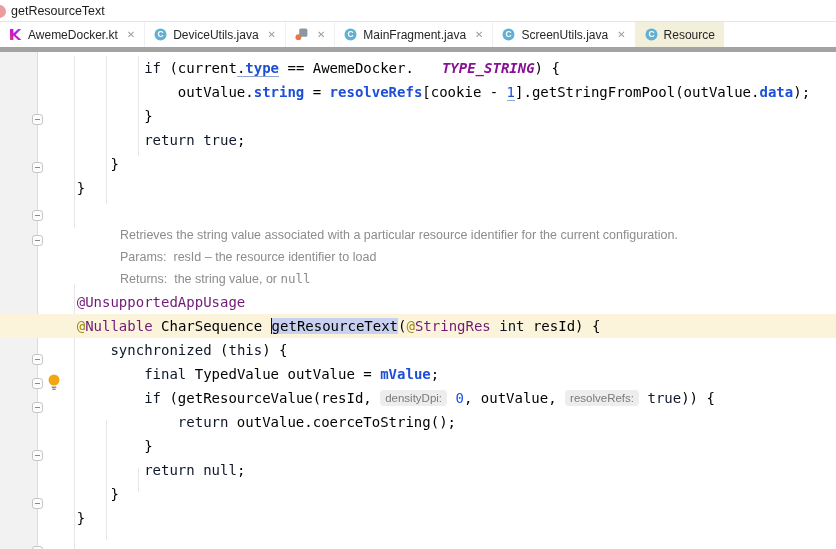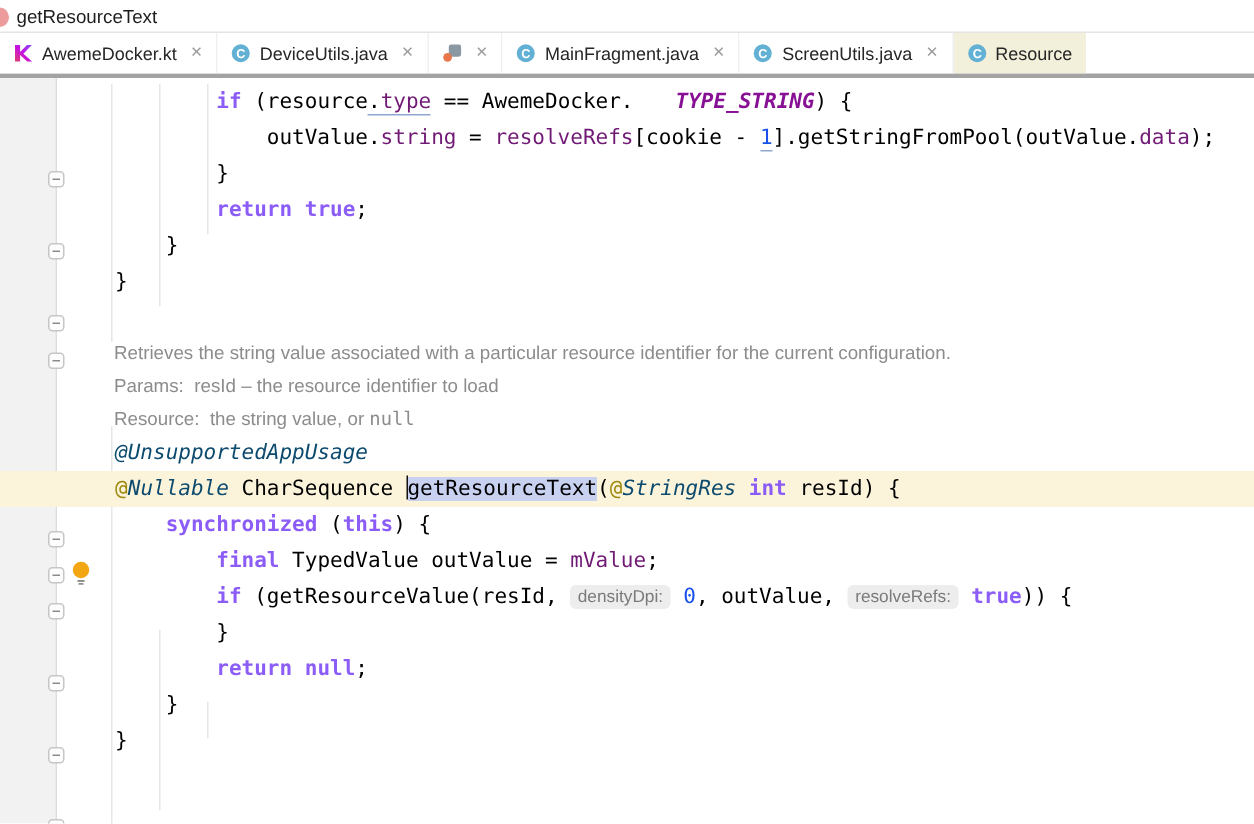--- a/index.html
+++ b/index.html
@@ -7,48 +7,48 @@
               font-family:"Liberation Sans", sans-serif; }
 
   
   .titlebar { position:relative; height:22px; background:#fff; border-bottom:1px solid #E4E4E4;
               display:flex; align-items:center; overflow:hidden; }
   .titlebar .m-icon { position:absolute; left:-7px; top:5px; width:13px; height:13px;
                       border-radius:50%; background:#EC9C9C; }
   .titlebar .t-text { margin-left:11px; font-size:12.5px; color:#1d1d1d; }
 
   
-  .tabbar { height:30px; background:#fff; border-bottom:3px solid #a3a3a3;
+  .tabbar { height:30px; background:#fff; border-bottom:5px solid #a3a3a3;
             display:flex; align-items:stretch; overflow:hidden; }
   .tab { display:flex; align-items:center; gap:6px; padding:0 9px; white-space:nowrap;
          border-right:1px solid #EFEFEF; background:#fff; cursor:default; }
   .tab.active { background:#F2EFDA; border-right:none; }
   .tab .lbl { font-size:12px; color:#262626; }
   .tab .cls { font-size:10px; color:#9B9B9B; margin-left:3px; line-height:1; }
   .tab svg { display:block; }
 
   
   .editor { position:relative; height:497px; background:#fff; }
   .gutter-bg { position:absolute; left:0; top:0; bottom:0; width:37px; background:#F2F2F2; z-index:0; }
   .gutter-line { position:absolute; left:37px; top:0; bottom:0; width:1px; background:#DCDCDC; z-index:1; }
   .iguide { position:absolute; width:1px; background:#E6E6E6; z-index:1; }
 
   .code-area { position:relative; z-index:2; padding-top:4px; }
   .row { white-space:pre; }
   .row.code, .row.blank { height:24px; line-height:24px; padding-left:43px;
          font-family:"DejaVu Sans Mono", monospace; font-size:14px; color:#000; }
-  .row.doc { height:22px; line-height:22px; padding-left:76px; font-size:12.5px; color:#8C8C8C; }
+  .row.doc { height:22px; line-height:22px; padding-left:120px; font-size:12.5px; color:#8C8C8C; }
   .row.hl { background:#FBF4DB; }
 
-  .tk.kw  { color:#8b5cf6; font-weight:bold; }
+  .tk.kw  { color:#0f172a; font-weight:normal; }
   .tk.pl  { color:#000; }
-  .tk.fld { color:#701a75; font-weight:400; }
+  .tk.fld { color:#1d4ed8; font-weight:700; }
   .tk.con { color:#871094; font-weight:600; font-style:italic;margin-left:28px; }
   .tk.num { color:#1750EB; }
-  .tk.ann { color:#0c4a6e;font-style:italic; }
+  .tk.ann { color:#701a75; }
   .tk.at  { color:#9E880D; }
   .tk.u   { border-bottom:1.2px solid #8FA7CE; }
   .tk.sel { background:#C8D1F0; }
   .tk.doc { color:#8C8C8C; }
   .tk.docmono { color:#8C8C8C; font-family:"DejaVu Sans Mono", monospace; font-size:12.5px; }
   .tk.hint { display:inline-block; background:#EDEDED; color:#7A7A7A; border-radius:4px;
              padding:0 5px; font-family:"Liberation Sans", sans-serif; font-size:11.5px;
              line-height:16px; vertical-align:1px; }
   .caret { display:inline-block; width:0; height:16px; border-left:1.6px solid #111;
            vertical-align:-3px; }
@@ -138,35 +138,36 @@
   <div class="gutter-line"></div>
 
   <div class="iguide" style="left:74px;  top:4px;   height:172px;"></div>
   <div class="iguide" style="left:106px; top:4px;   height:148px;"></div>
   <div class="iguide" style="left:138px; top:4px;   height:100px;"></div>
   <div class="iguide" style="left:74px;  top:232px; height:280px;"></div>
   <div class="iguide" style="left:106px; top:368px; height:120px;"></div>
   <div class="iguide" style="left:138px; top:416px; height:24px;"></div>
 
   <div class="code-area">
-      <div class="row code"><span class="tk pl">            </span><span class="tk kw">if</span><span class="tk pl"> (resource</span><span class="tk pl u">.</span><span class="tk fld u">type</span><span class="tk pl"> == AwemeDocker.</span><span class="tk con">TYPE_STRING</span><span class="tk pl">) {</span></div>
+      <div class="row code"><span class="tk pl">            </span><span class="tk kw">if</span><span class="tk pl"> (current</span><span class="tk pl u">.</span><span class="tk fld u">type</span><span class="tk pl"> == AwemeDocker.</span><span class="tk con">TYPE_STRING</span><span class="tk pl">) {</span></div>
       <div class="row code"><span class="tk pl">                </span><span class="tk pl">outValue.</span><span class="tk fld">string</span><span class="tk pl"> = </span><span class="tk fld">resolveRefs</span><span class="tk pl">[cookie - </span><span class="tk num u">1</span><span class="tk pl">].getStringFromPool(outValue.</span><span class="tk fld">data</span><span class="tk pl">);</span></div>
       <div class="row code"><span class="tk pl">            }</span></div>
       <div class="row code"><span class="tk pl">            </span><span class="tk kw">return</span><span class="tk pl"> </span><span class="tk kw">true</span><span class="tk pl">;</span></div>
       <div class="row code"><span class="tk pl">        }</span></div>
       <div class="row code"><span class="tk pl">    }</span></div>
       <div class="row blank"></div>
       <div class="row doc"><span class="tk doc">Retrieves the string value associated with a particular resource identifier for the current configuration.</span></div>
       <div class="row doc"><span class="tk doc">Params:  </span><span class="tk doc">resId – the resource identifier to load</span></div>
-      <div class="row doc"><span class="tk doc">Resource:  </span><span class="tk doc">the string value, or </span><span class="tk docmono">null</span></div>
+      <div class="row doc"><span class="tk doc">Returns:  </span><span class="tk doc">the string value, or </span><span class="tk docmono">null</span></div>
       <div class="row code"><span class="tk pl">    </span><span class="tk ann">@UnsupportedAppUsage</span></div>
       <div class="row code hl"><span class="tk pl">    </span><span class="tk at">@</span><span class="tk ann">Nullable</span><span class="tk pl"> CharSequence </span><span class="caret"></span><span class="tk sel">getResourceText</span><span class="tk pl">(</span><span class="tk at">@</span><span class="tk ann">StringRes</span><span class="tk pl"> </span><span class="tk kw">int</span><span class="tk pl"> resId) {</span></div>
       <div class="row code"><span class="tk pl">        </span><span class="tk kw">synchronized</span><span class="tk pl"> (</span><span class="tk kw">this</span><span class="tk pl">) {</span></div>
       <div class="row code"><span class="tk pl">            </span><span class="tk kw">final</span><span class="tk pl"> TypedValue outValue = </span><span class="tk fld">mValue</span><span class="tk pl">;</span></div>
       <div class="row code"><span class="tk pl">            </span><span class="tk kw">if</span><span class="tk pl"> (getResourceValue(resId, </span><span class="tk hint">densityDpi:</span><span class="tk pl"> </span><span class="tk num">0</span><span class="tk pl">, outValue, </span><span class="tk hint">resolveRefs:</span><span class="tk pl"> </span><span class="tk kw">true</span><span class="tk pl">)) {</span></div>
+      <div class="row code"><span class="tk pl">                </span><span class="tk kw">return</span><span class="tk pl"> outValue.coerceToString();</span></div>
       <div class="row code"><span class="tk pl">            }</span></div>
       <div class="row code"><span class="tk pl">            </span><span class="tk kw">return</span><span class="tk pl"> </span><span class="tk kw">null</span><span class="tk pl">;</span></div>
       <div class="row code"><span class="tk pl">        }</span></div>
       <div class="row code"><span class="tk pl">    }</span></div>
     </div>
 
   <div class="fold" style="top:62px;"></div>
   <div class="fold" style="top:110px;"></div>
   <div class="fold" style="top:158px;"></div>
   <div class="fold" style="top:183px;"></div>

